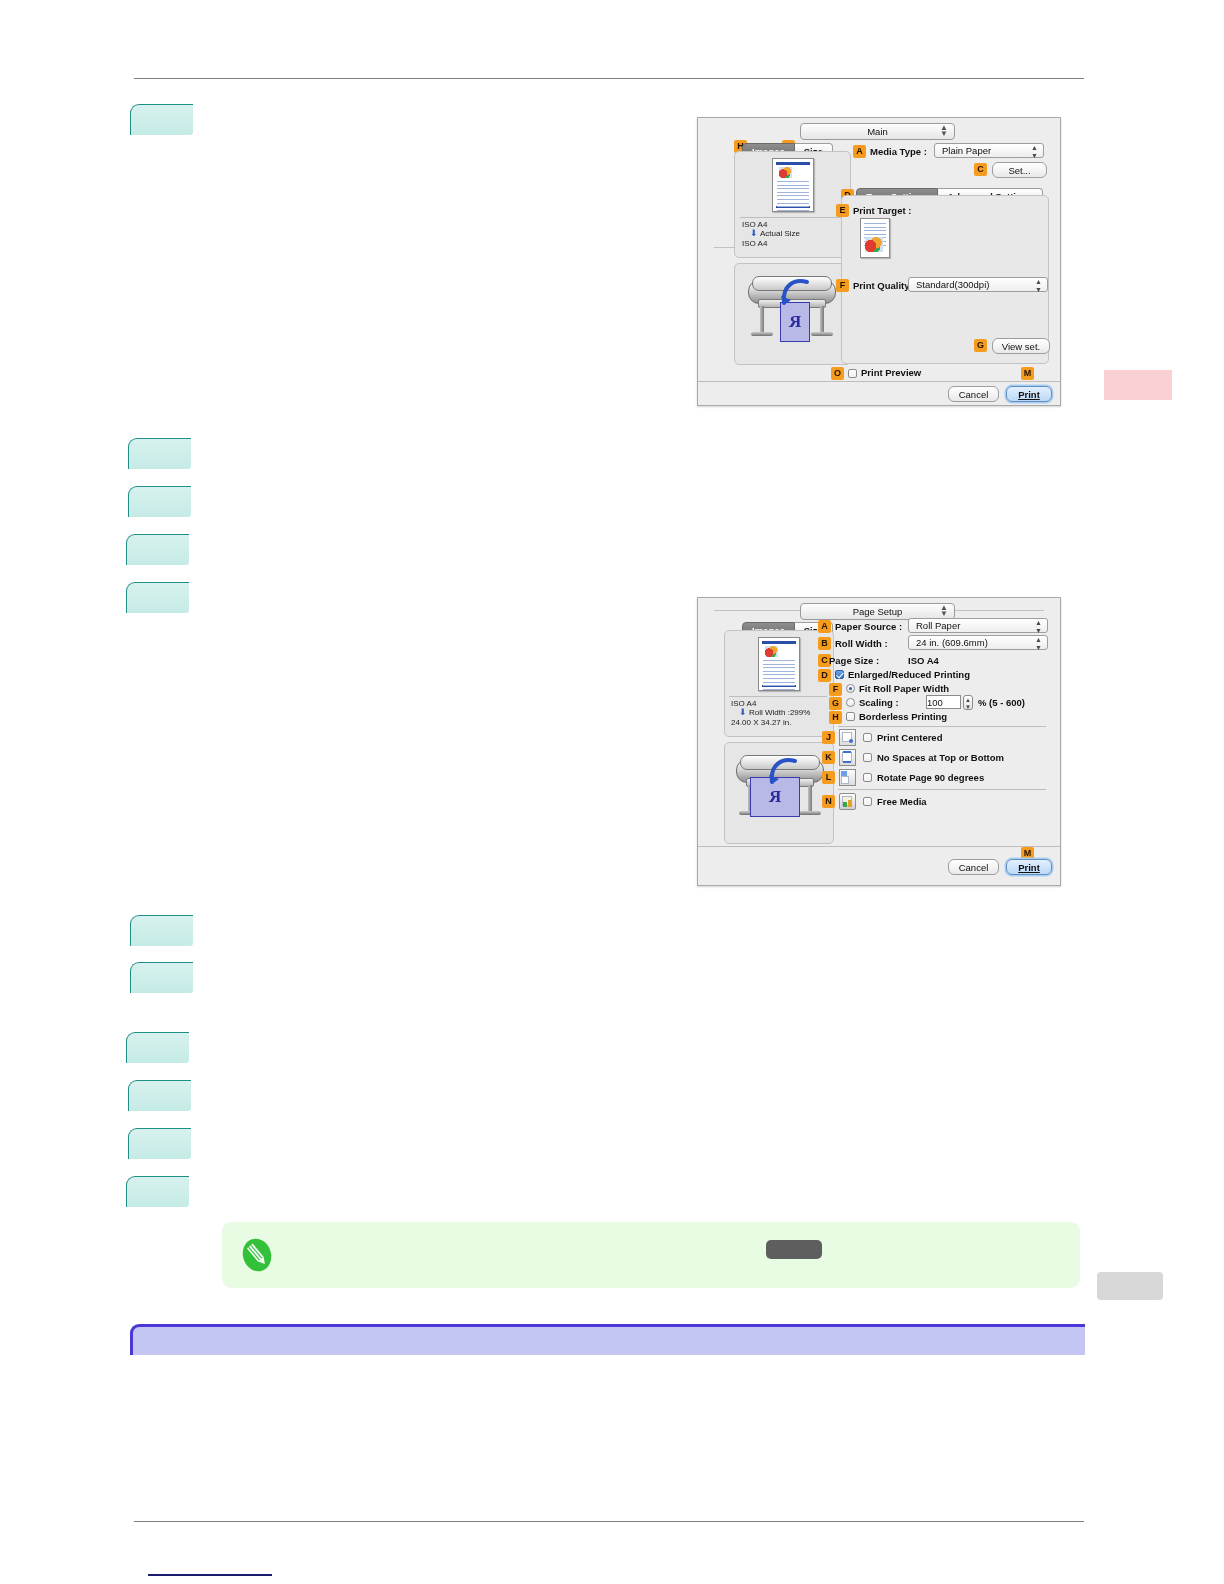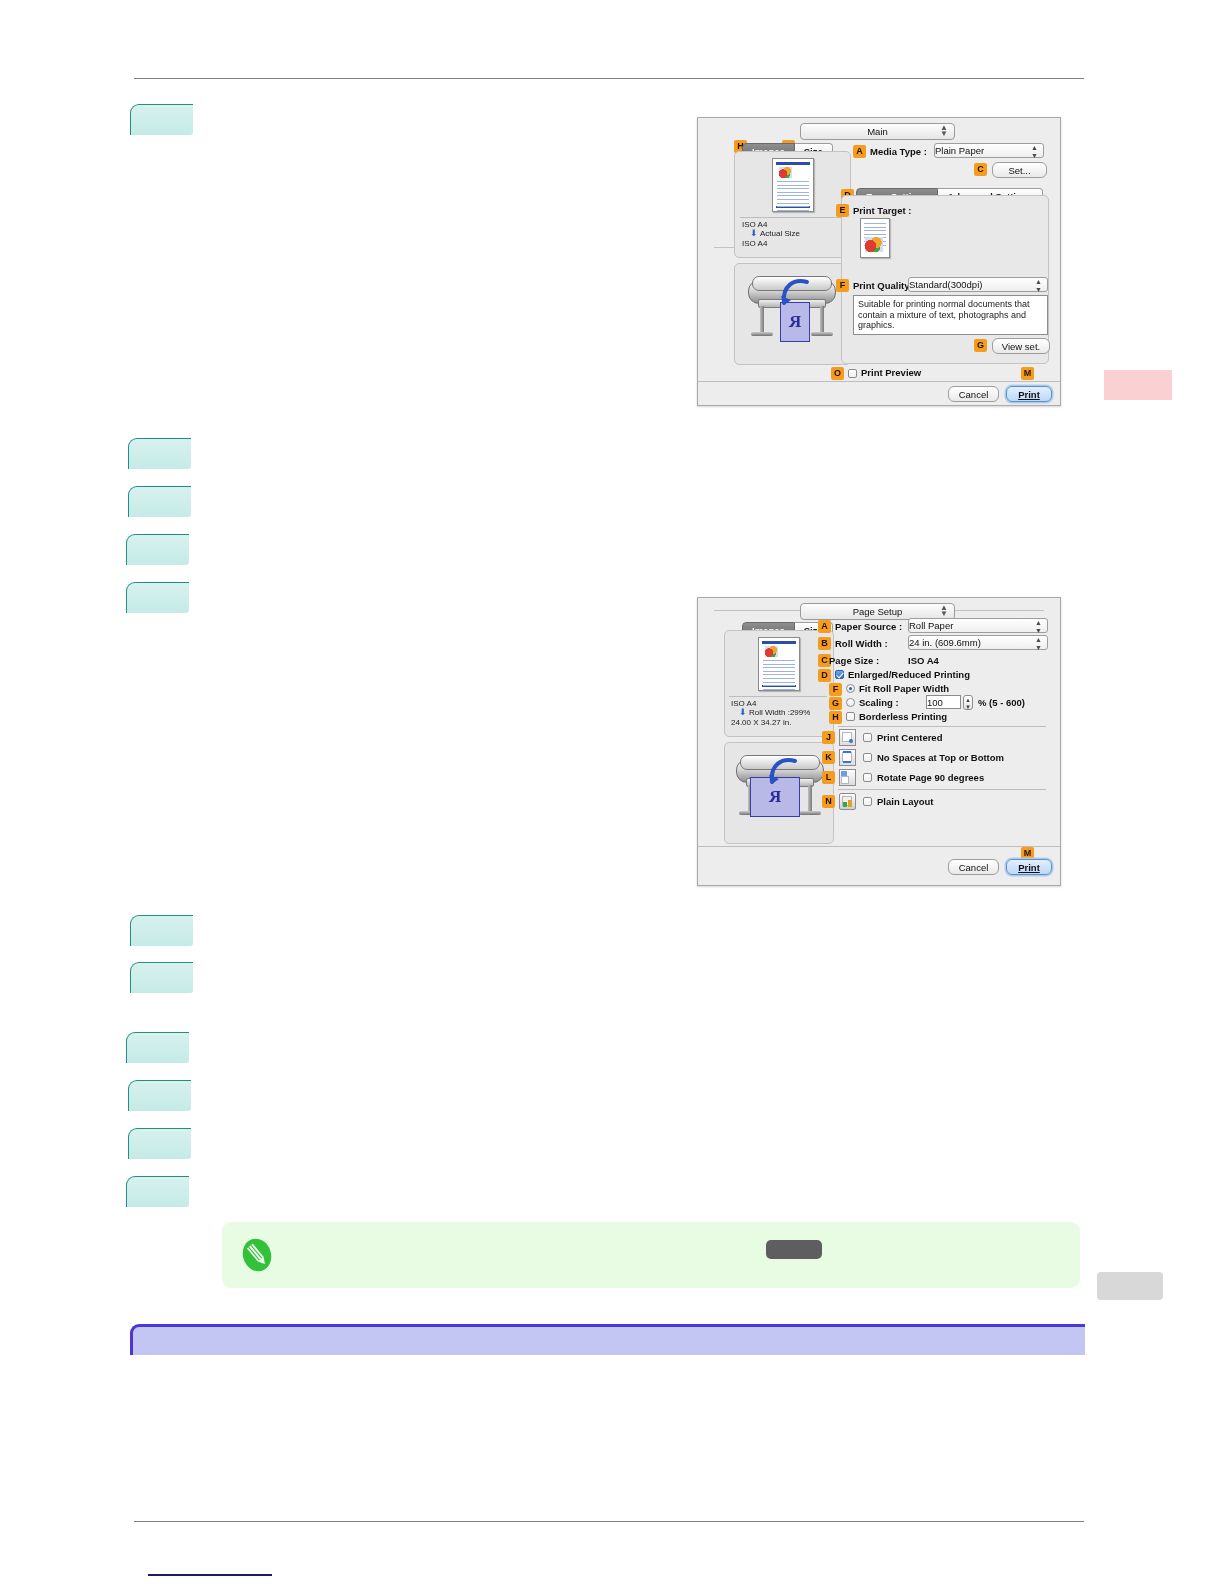--- a/index.html
+++ b/index.html
@@ -94,21 +94,21 @@
 
   .lbl{position:absolute;font-size:9.5px;white-space:nowrap;}
   .lbl.b{font-weight:bold;}
 
   
   .combo{
     position:absolute;
     background:linear-gradient(180deg,#ffffff 0%,#eeeeee 100%);
     border:1px solid #9d9d9d;border-radius:3px;
     height:15px;line-height:14px;
-    font-size:9.5px;
+    padding-left:7px;font-size:9.5px;
     box-sizing:border-box;
   }
   .combo .arrows{position:absolute;right:5px;top:0px;font-size:7px;line-height:7.5px;color:#4a4a4a;}
 
   
   .btn{
     position:absolute;
     background:linear-gradient(180deg,#ffffff 0%,#e9e9e9 100%);
     border:1px solid #9d9d9d;border-radius:6px;
     height:16px;line-height:15px;
@@ -413,21 +413,20 @@
 
 
       <div class="badge" style="left:138px;top:161px;">F</div>
       <div class="lbl b" style="left:155px;top:162px;"></div>
       <div class="lbl b" style="left:155px;top:162px;">Print Quality :</div>
       <div class="combo" style="left:210px;top:159px;width:140px;">
         <span>Standard(300dpi)</span>
         <span class="arrows">▲<br>▼</span>
       </div>
 
-      <div class="textarea" style="left:155px;top:177px;width:195px;height:40px;">Suitable for printing normal documents that contain a mixture of text, photographs and graphics.</div>
 
       <div class="badge" style="left:276px;top:221px;">G</div>
       <div class="btn" style="left:294px;top:220px;width:58px;">View set.</div>
 
       <div class="badge" style="left:133px;top:249px;">O</div>
       <div class="cb" style="left:150px;top:251px;"></div>
       <div class="lbl b" style="left:163px;top:249px;">Print Preview</div>
 
       <div class="sep" style="left:0px;top:263px;width:362px;"></div>
       <div class="badge" style="left:323px;top:249px;">M</div>
@@ -557,21 +556,21 @@
 
       <div class="sep" style="left:140px;top:191px;width:208px;"></div>
 
       <div class="badge" style="left:124px;top:197px;">N</div>
       <div class="opticon roll" style="left:141px;top:195px;">
         <div class="pg" style="background:#f6f1dc;"></div>
         <div class="mk" style="left:3px;bottom:2px;width:4px;height:5px;background:#3aa64a;"></div>
         <div class="mk" style="left:8px;bottom:2px;width:4px;height:7px;background:#e0a22a;"></div>
       </div>
       <div class="cb" style="left:165px;top:199px;"></div>
-      <div class="lbl b" style="left:179px;top:198px;">Plain Layout</div>
+      <div class="lbl b" style="left:179px;top:198px;">Free Media</div>
 
       <div class="sep" style="left:0px;top:248px;width:362px;"></div>
       <div class="badge" style="left:323px;top:249px;">M</div>
       <div class="btn" style="left:250px;top:261px;width:51px;">Cancel</div>
       <div class="btn primary" style="left:308px;top:261px;width:46px;">Print</div>
     </div>
   </div>
 
 </div>
 

